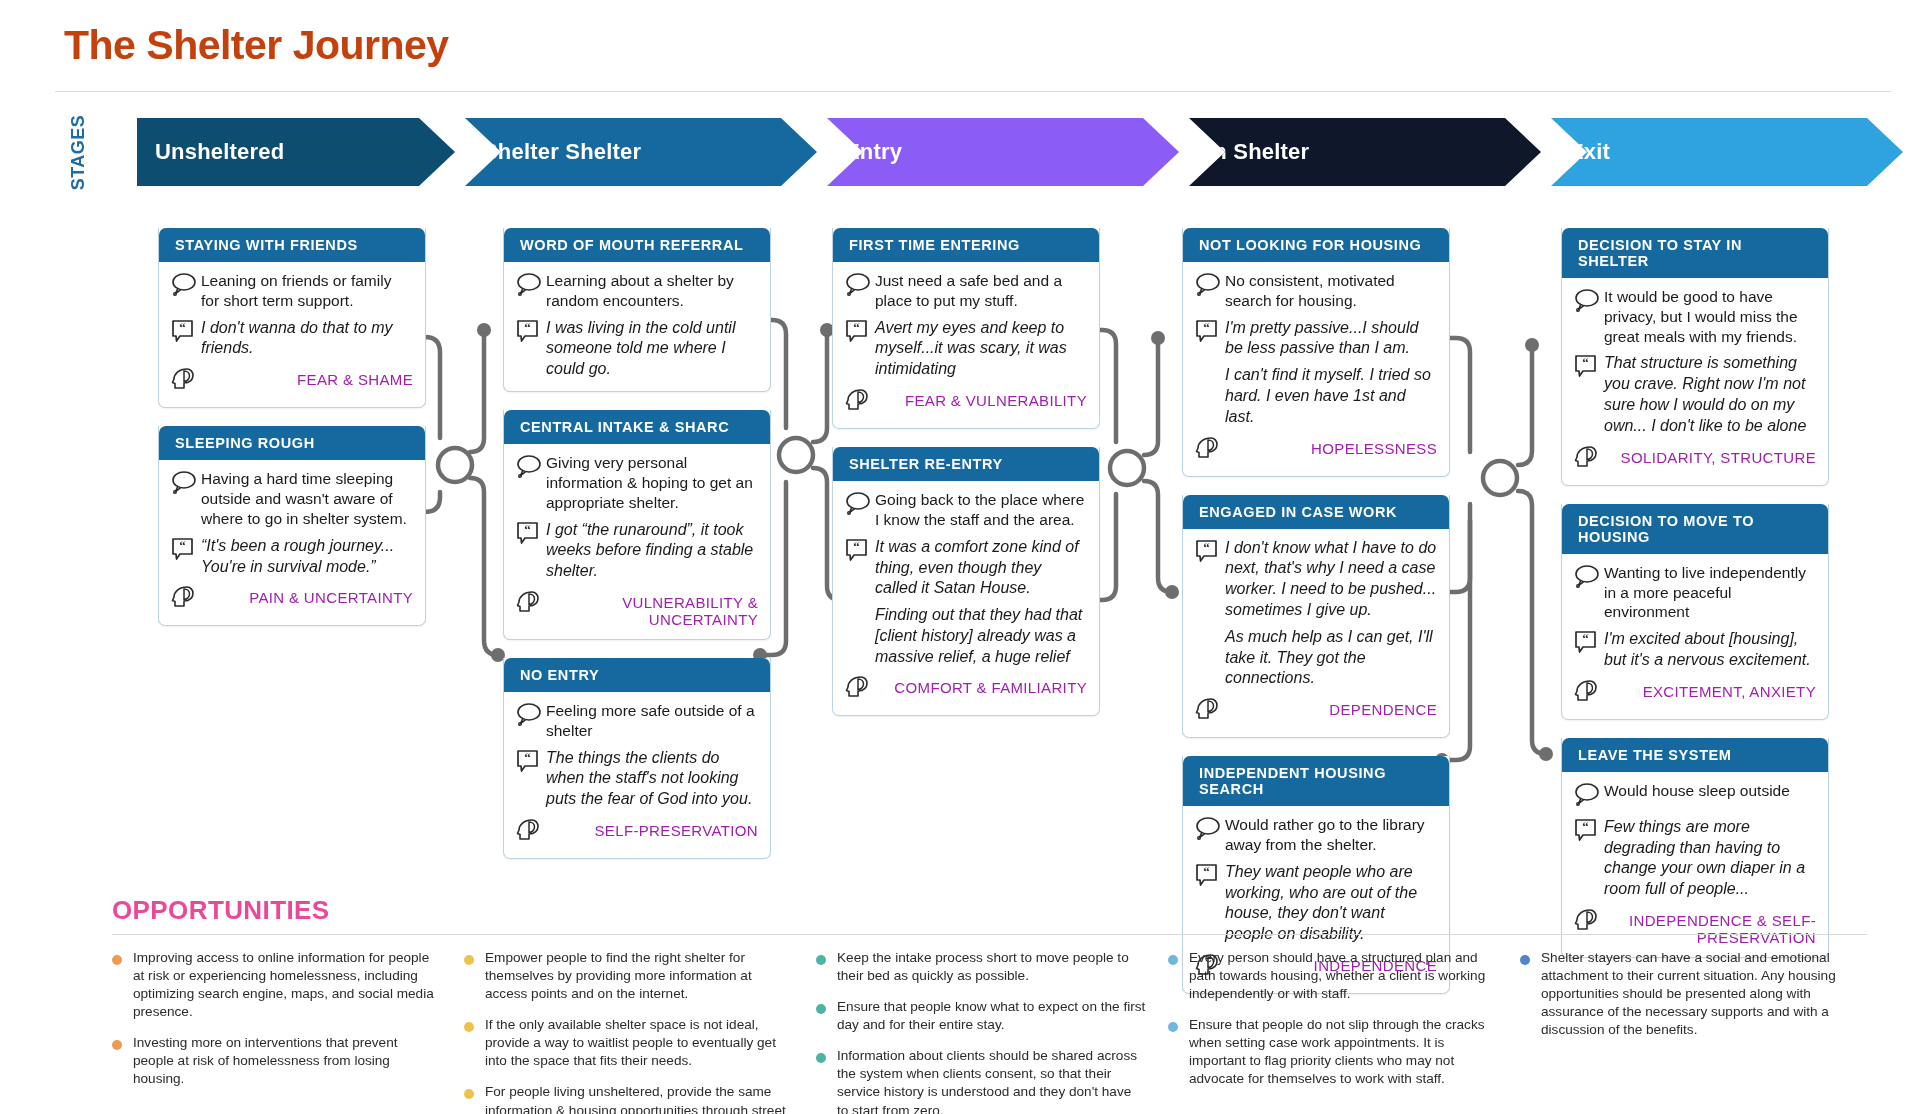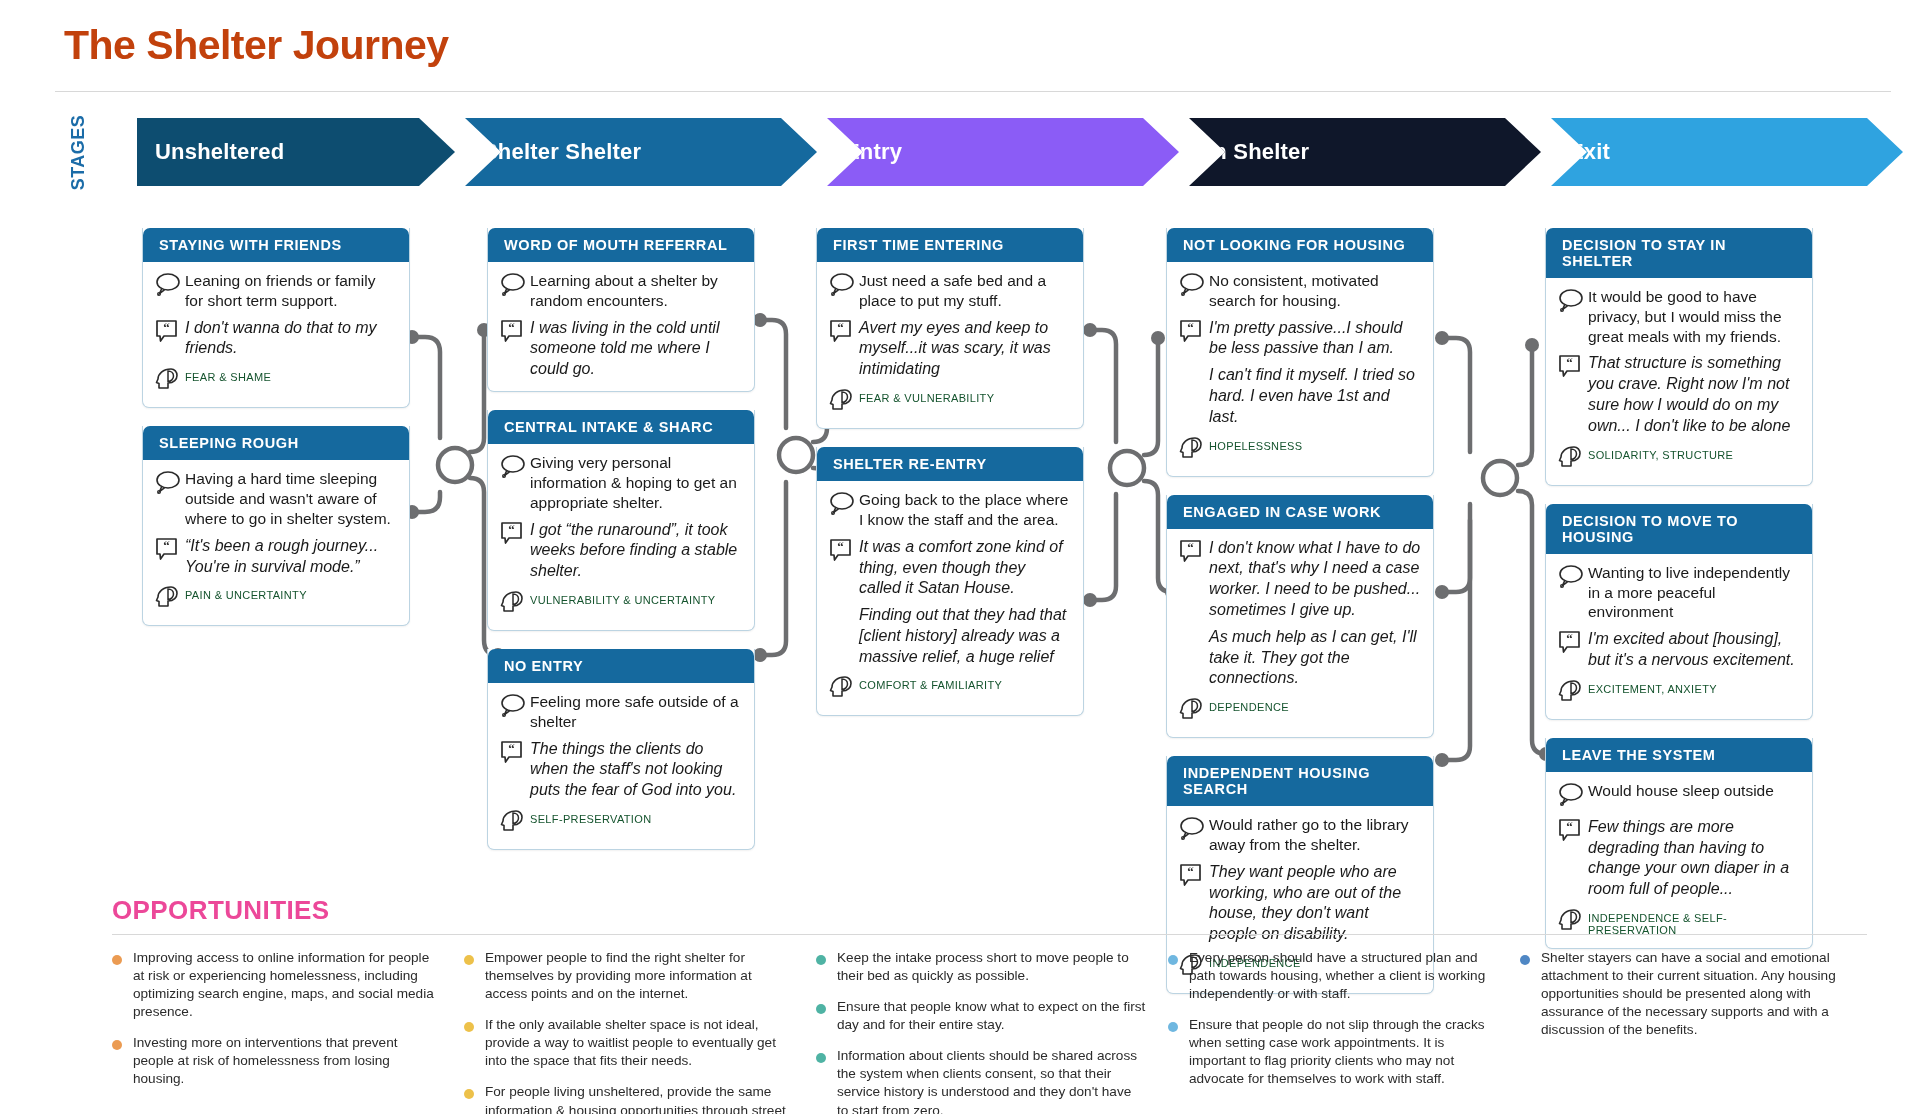--- a/index.html
+++ b/index.html
@@ -60,21 +60,21 @@
       clip-path: polygon(0 0, calc(100% - 36px) 0, 100% 50%, calc(100% - 36px) 100%, 0 100%, 36px 50%); }
   .chev .lbl { padding-left:18px; }
 
   
   #connectors {
     position:absolute; left:0; top:0; width:1926px; height:1114px;
     pointer-events:none;
   }
 
   
-  #board { position:absolute; left:0; top:0; width:1604px; height:1114px; }
+  #board { position:absolute; left:16px; top:0; width:1604px; height:1114px; }
   .col { position:absolute; top:228px; width:268px; }
   .col.k0 { left:142px; }
   .col.k1 { left:487px; }
   .col.k2 { left:816px; }
   .col.k3 { left:1166px; }
   .col.k4 { left:1545px; }
 
   .card {
     background:#ffffff;
     border:1.5px solid #bcd4e2;
@@ -94,21 +94,21 @@
   .card-body { padding:9px 12px 11px 12px; }
 
   .row { display:flex; align-items:flex-start; margin-bottom:7px; }
   .row:last-child { margin-bottom:0; }
   .row .ico { flex:0 0 30px; width:30px; padding-top:1px; }
   .row .txt { flex:1 1 auto; }
 
   .t-obs { font-size:15.5px; line-height:1.28; color:#1a1a1a; }
   .t-quote { font-size:16px; line-height:1.3; font-style:italic; color:#1a1a1a; }
   .t-quote + .t-quote { margin-top:6px; }
-  .t-emote { font-size:11px; letter-spacing:0.35px; color:#14532d; padding-top:5px; }
+  .t-emote { font-size:15px; letter-spacing:0.35px; color:#a21caf; padding-top:5px;text-align:right; }
   .quote-stack .row-inner { margin-bottom:6px; }
   .quote-stack .row-inner:last-child { margin-bottom:0; }
 
   
   #opps { position:absolute; left:112px; top:895px; width:1760px; }
   #opps-title { font-size:26px; font-weight:bold; letter-spacing:0.4px; color:#ec4899; }
   #opps-rule { margin-top:8px; width:1755px; height:1px; background:#d8d8d8; }
   #opps-cols { display:flex; margin-top:14px; }
   .opp-col { width:330px; margin-right:22px; }
   .opp-col:last-child { margin-right:0; }

